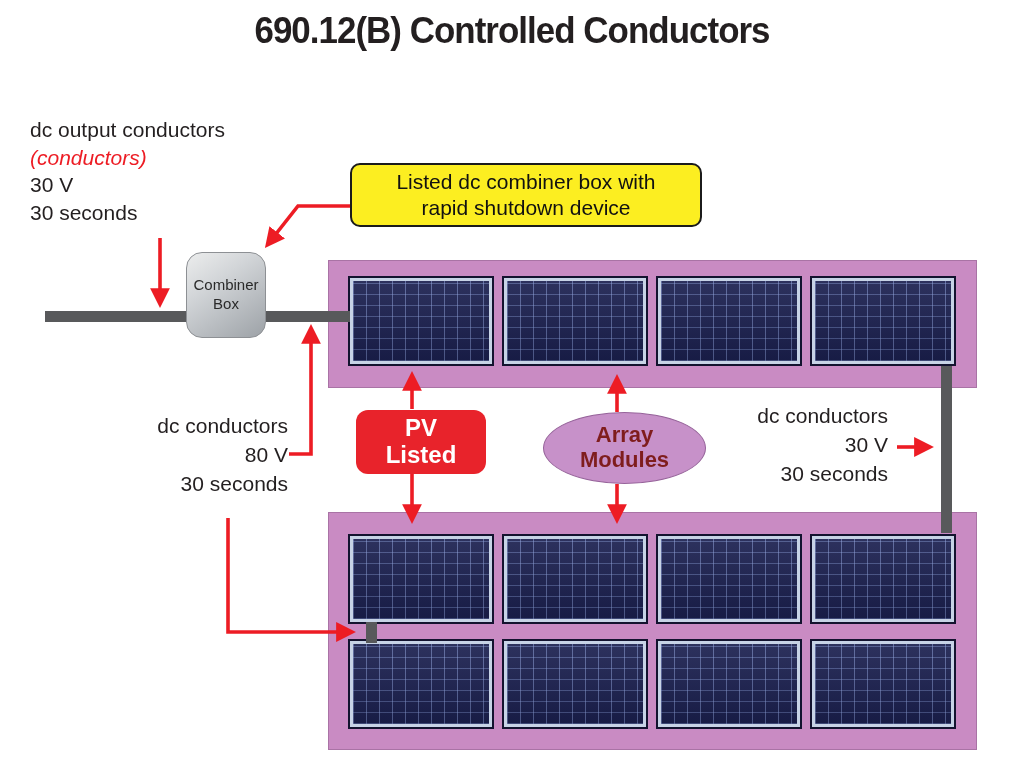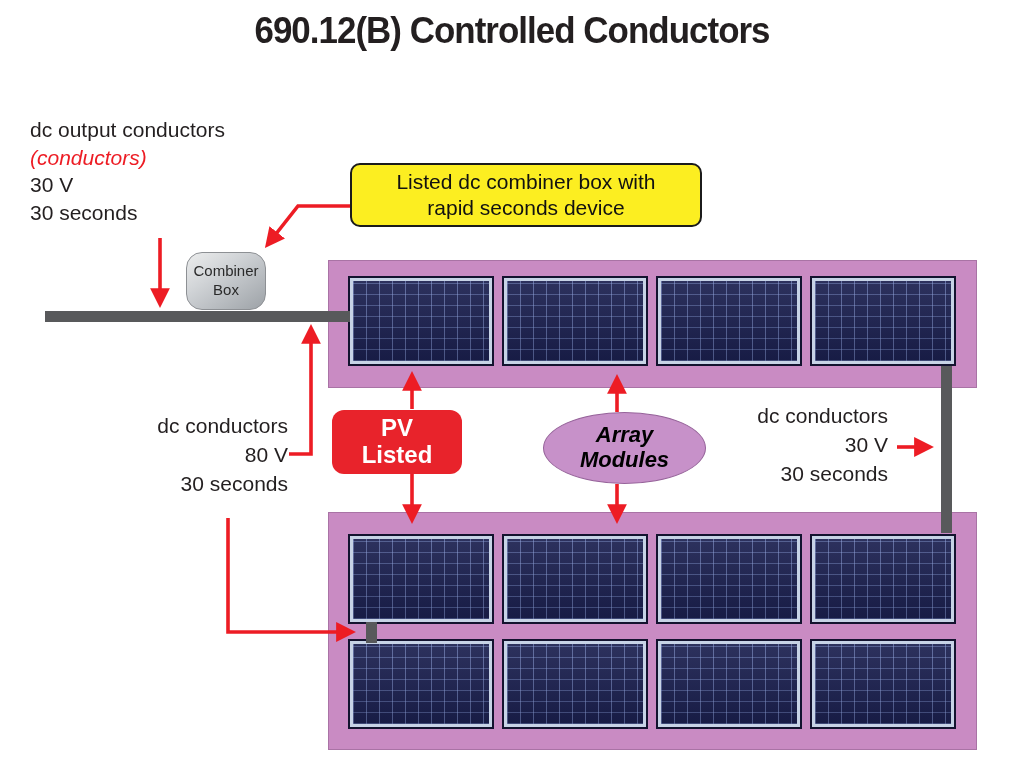--- a/index.html
+++ b/index.html
@@ -30,43 +30,43 @@
     background-color:var(--module_navy,#1b2050);
     background-image:
       linear-gradient(rgba(255,255,255,0.08),rgba(0,0,0,0.14)),
       repeating-linear-gradient(90deg, rgba(145,165,225,0.5) 0 1px, transparent 1px 13px),
       repeating-linear-gradient(0deg, rgba(125,145,205,0.45) 0 1px, transparent 1px 11px);
   }
   
   svg.overlay{position:absolute;left:0;top:0;z-index:5;pointer-events:none;}
   
   .combiner{
-    position:absolute;left:186px;top:252px;width:80px;height:58px;box-sizing:border-box;
+    position:absolute;left:186px;top:252px;width:80px;height:86px;box-sizing:border-box;
     border-radius:16px;border:1.5px solid #8d9094;z-index:6;
     background:linear-gradient(145deg,#eceded 0%,#d2d5d8 35%,#bcc0c4 62%,#9da2a7 100%);
     display:flex;flex-direction:column;align-items:center;justify-content:center;
     font-size:15px;line-height:1.25;color:#2a2a2a;text-align:center;
   }
   .callout{
     position:absolute;left:350px;top:163px;width:352px;height:64px;box-sizing:border-box;
     background:var(--yellow,#fcee21);border:2.5px solid #1b1b1b;border-radius:10px;z-index:6;
     display:flex;flex-direction:column;align-items:center;justify-content:center;
     font-size:21px;line-height:1.25;color:#111;text-align:center;
   }
   .pvbox{
-    position:absolute;left:332px;top:410px;width:130px;height:64px;box-sizing:border-box;
+    position:absolute;left:356px;top:410px;width:130px;height:64px;box-sizing:border-box;
     background:var(--pv_red,#e8232b);border-radius:12px;z-index:6;
     display:flex;flex-direction:column;align-items:center;justify-content:center;
     color:#fff;font-weight:700;font-size:24px;line-height:1.12;text-align:center;
   }
   .boundary{
     position:absolute;left:543px;top:412px;width:163px;height:72px;box-sizing:border-box;
     background:var(--ellipse,#c791c9);border:1.5px solid #96639a;border-radius:50%;z-index:6;
     display:flex;flex-direction:column;align-items:center;justify-content:center;
-    font-weight:700;font-size:22px;line-height:1.12;color:#000000;text-align:center;font-style:italic;
+    font-weight:700;font-size:22px;line-height:1.12;color:#7f1d1d;text-align:center;
   }
   
   .lbl{position:absolute;z-index:4;font-size:21px;line-height:1.31;}
   .lbl-output{left:30px;top:116px;width:252px;text-align:left;}
   .lbl-left{left:88px;top:412px;width:200px;text-align:right;line-height:1.38;}
   .lbl-right{left:688px;top:402px;width:200px;text-align:right;line-height:1.38;}
   .red-italic{color:var(--red,#ed1c24);font-style:italic;}
 </style>
 </head>
 <body>
@@ -146,21 +146,21 @@
     </g>
   </svg>
 
   <div class="combiner">
     <span>Combiner</span>
     <span>Box</span>
   </div>
 
   <div class="callout">
     <span>Listed dc combiner box with</span>
-    <span>rapid seconds device</span>
+    <span>rapid shutdown device</span>
   </div>
 
   <div class="pvbox">
     <span>PV</span>
     <span>Listed</span>
   </div>
 
   <div class="boundary">
     <span>Array</span>
     <span>Modules</span>

